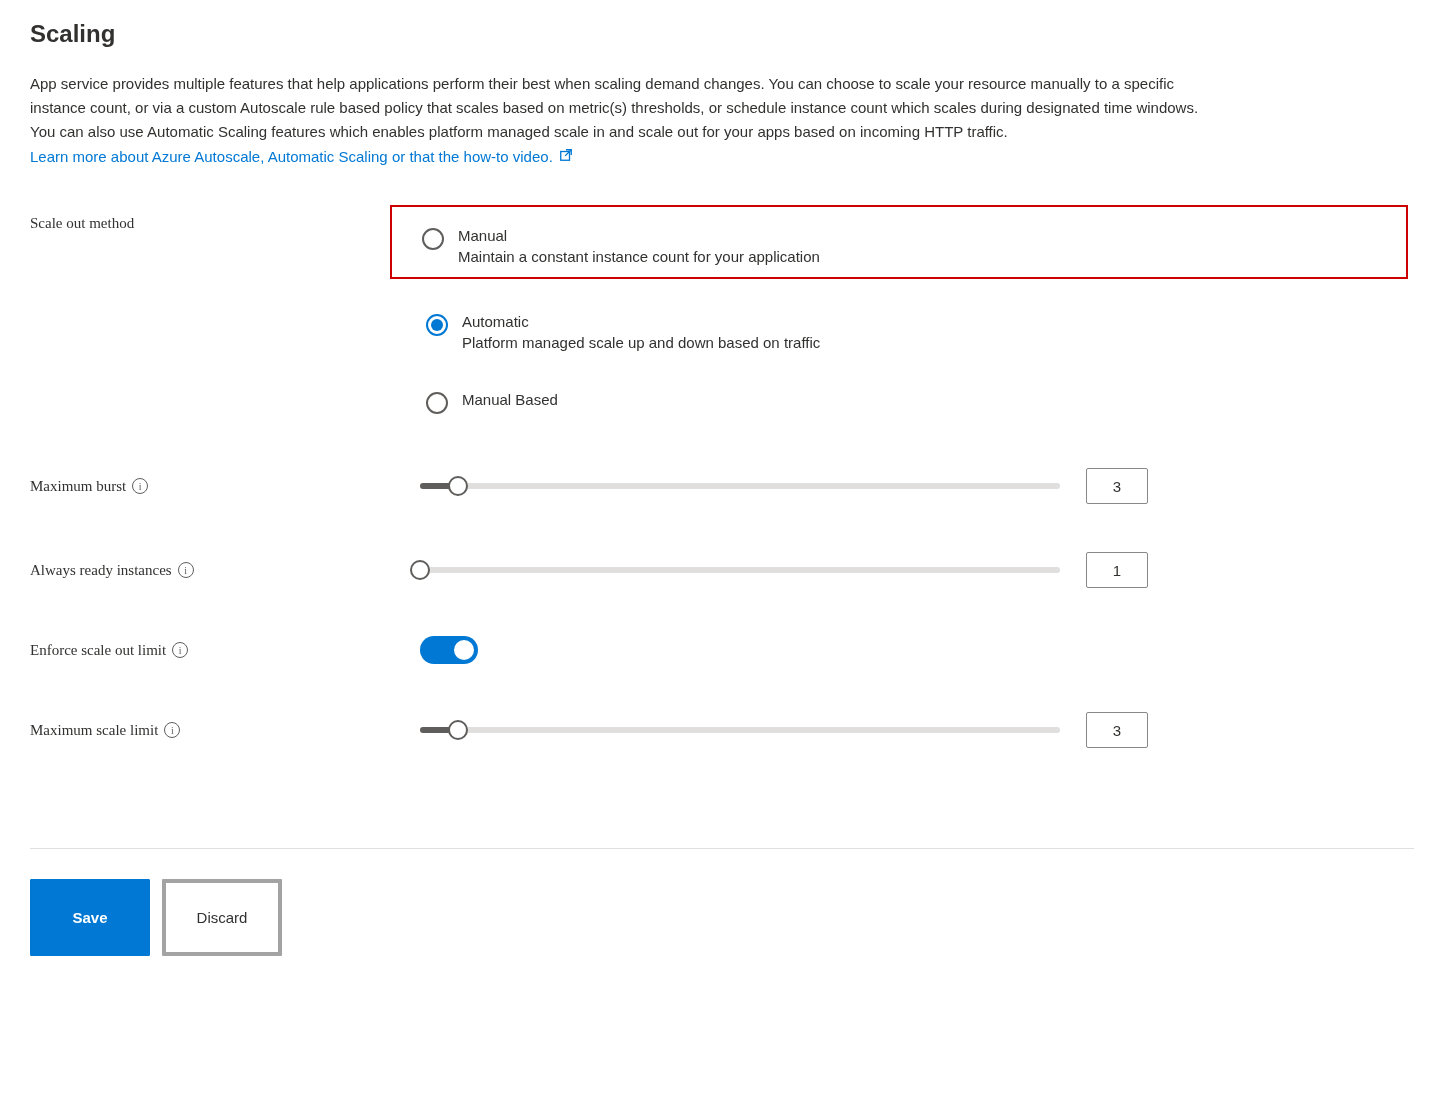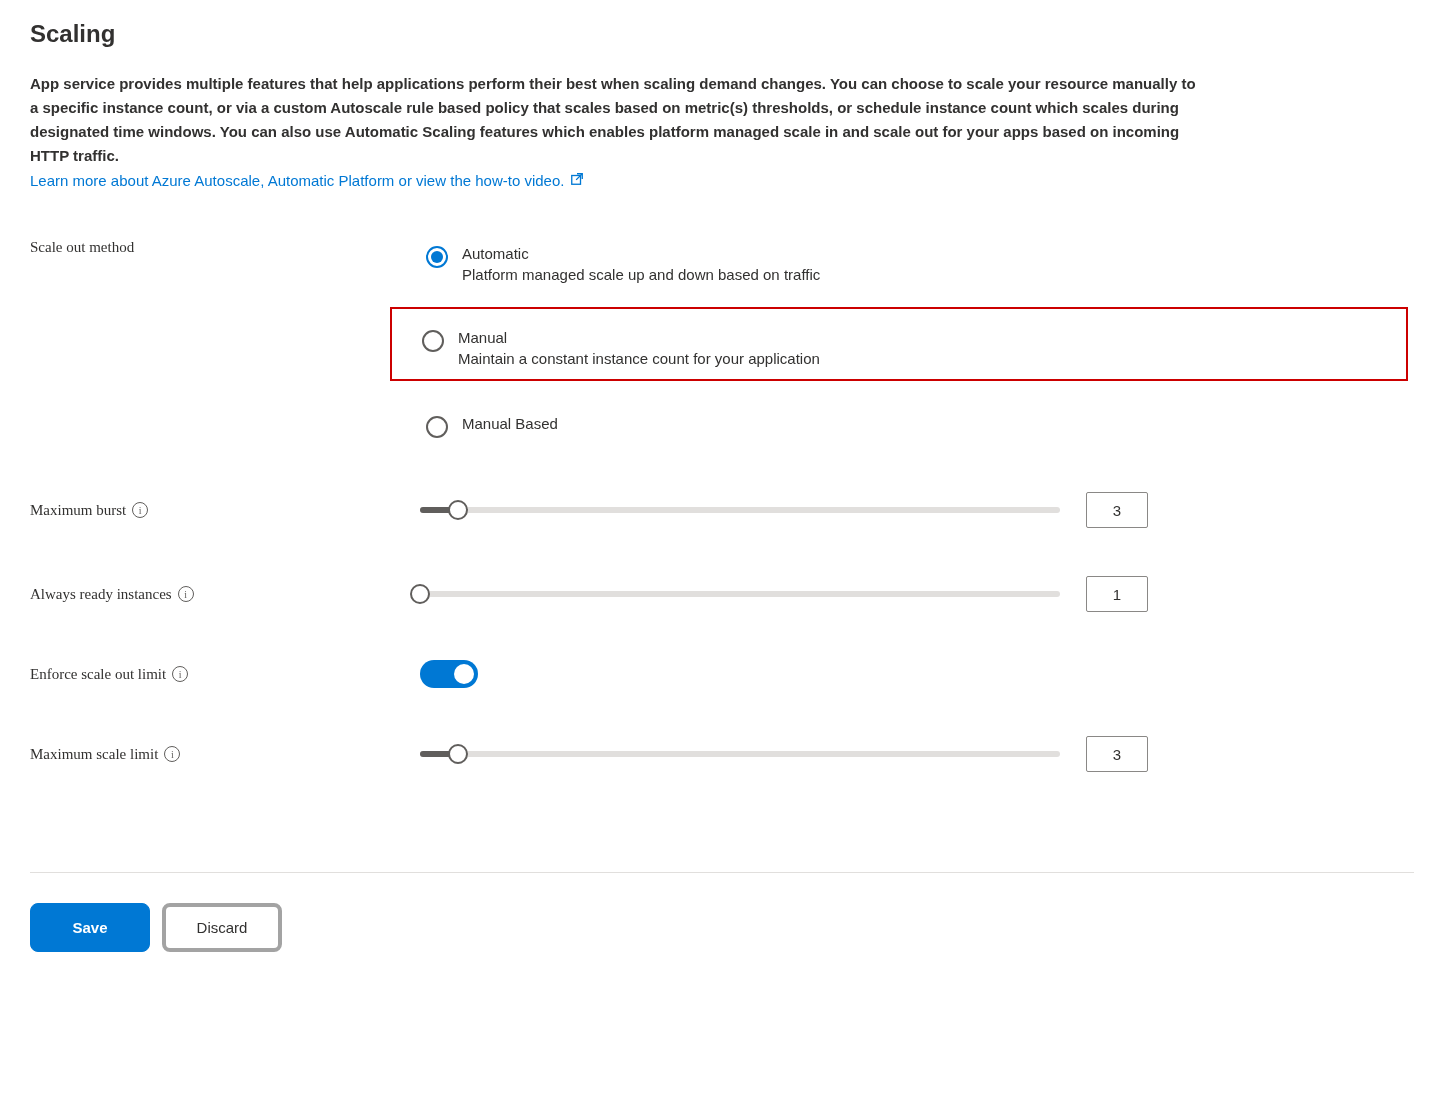--- a/index.html
+++ b/index.html
@@ -20,21 +20,20 @@
       font-weight: 600;
       margin-bottom: 24px;
       color: #323130;
     }
     .description {
       font-size: 15px;
       line-height: 1.6;
       color: #323130;
       max-width: 1170px;
       margin-bottom: 4px;
-      font-weight: bold;
     }
     .learn-more-link {
       color: #0078d4;
       text-decoration: none;
       font-size: 15px;
       display: inline-flex;
       align-items: center;
       gap: 6px;
       margin-bottom: 30px;
     }
@@ -187,23 +186,23 @@
       right: 4px;
     }
     .footer-bar {
       border-top: 1px solid #e1dfdd;
       margin-top: 100px;
       padding-top: 30px;
       display: flex;
       gap: 12px;
     }
     .btn {
-      padding: 12px 24px;
-      font-size: 15px;
-      border-radius: 8px;
+      padding: 26px 24px;
+      font-size: 15px;
+      border-radius: 1px;
       cursor: pointer;
       font-family: inherit;
       min-width: 120px;
     }
     .btn-primary {
       background: #0078d4;
       color: #ffffff;
       border: 1px solid #0078d4;
       font-weight: 600;
     }
@@ -216,50 +215,50 @@
 </head>
 <body>
 
 
 
 <h2 class="section-title">Scaling</h2>
 
 <p class="description">App service provides multiple features that help applications perform their best when scaling demand changes. You can choose to scale your resource manually to a specific instance count, or via a custom Autoscale rule based policy that scales based on metric(s) thresholds, or schedule instance count which scales during designated time windows. You can also use Automatic Scaling features which enables platform managed scale in and scale out for your apps based on incoming HTTP traffic.</p>
 
 <a href="#" class="learn-more-link">
-  <span>Learn more about Azure Autoscale, Automatic Platform or view the how-to video.</span>
+  <span>Learn more about Azure Autoscale, Automatic Scaling or that the how-to video.</span>
   <span class="external-link-icon">
     <svg width="14" height="14" viewBox="0 0 16 16" fill="none" stroke="#0078d4" stroke-width="1.5">
       <rect x="2" y="4" width="10" height="10"></rect>
       <path d="M8 2 L14 2 L14 8"></path>
       <path d="M14 2 L7 9"></path>
     </svg>
   </span>
 </a>
 
 <div class="form-row">
   <div class="form-label">Scale out method</div>
   <div class="radio-group">
 
+    <div class="radio-option highlighted">
+      <div class="radio-circle"></div>
+      <div class="radio-text">
+        <div class="radio-title">Manual</div>
+        <div class="radio-desc">Maintain a constant instance count for your application</div>
+      </div>
+    </div>
+
     <div class="radio-option">
       <div class="radio-circle selected"></div>
       <div class="radio-text">
         <div class="radio-title">Automatic</div>
         <div class="radio-desc">Platform managed scale up and down based on traffic</div>
       </div>
     </div>
 
-    <div class="radio-option highlighted">
-      <div class="radio-circle"></div>
-      <div class="radio-text">
-        <div class="radio-title">Manual</div>
-        <div class="radio-desc">Maintain a constant instance count for your application</div>
-      </div>
-    </div>
-
     <div class="radio-option">
       <div class="radio-circle"></div>
       <div class="radio-text">
         <div class="radio-title">Manual Based</div>
       </div>
     </div>
 
   </div>
 </div>
 

